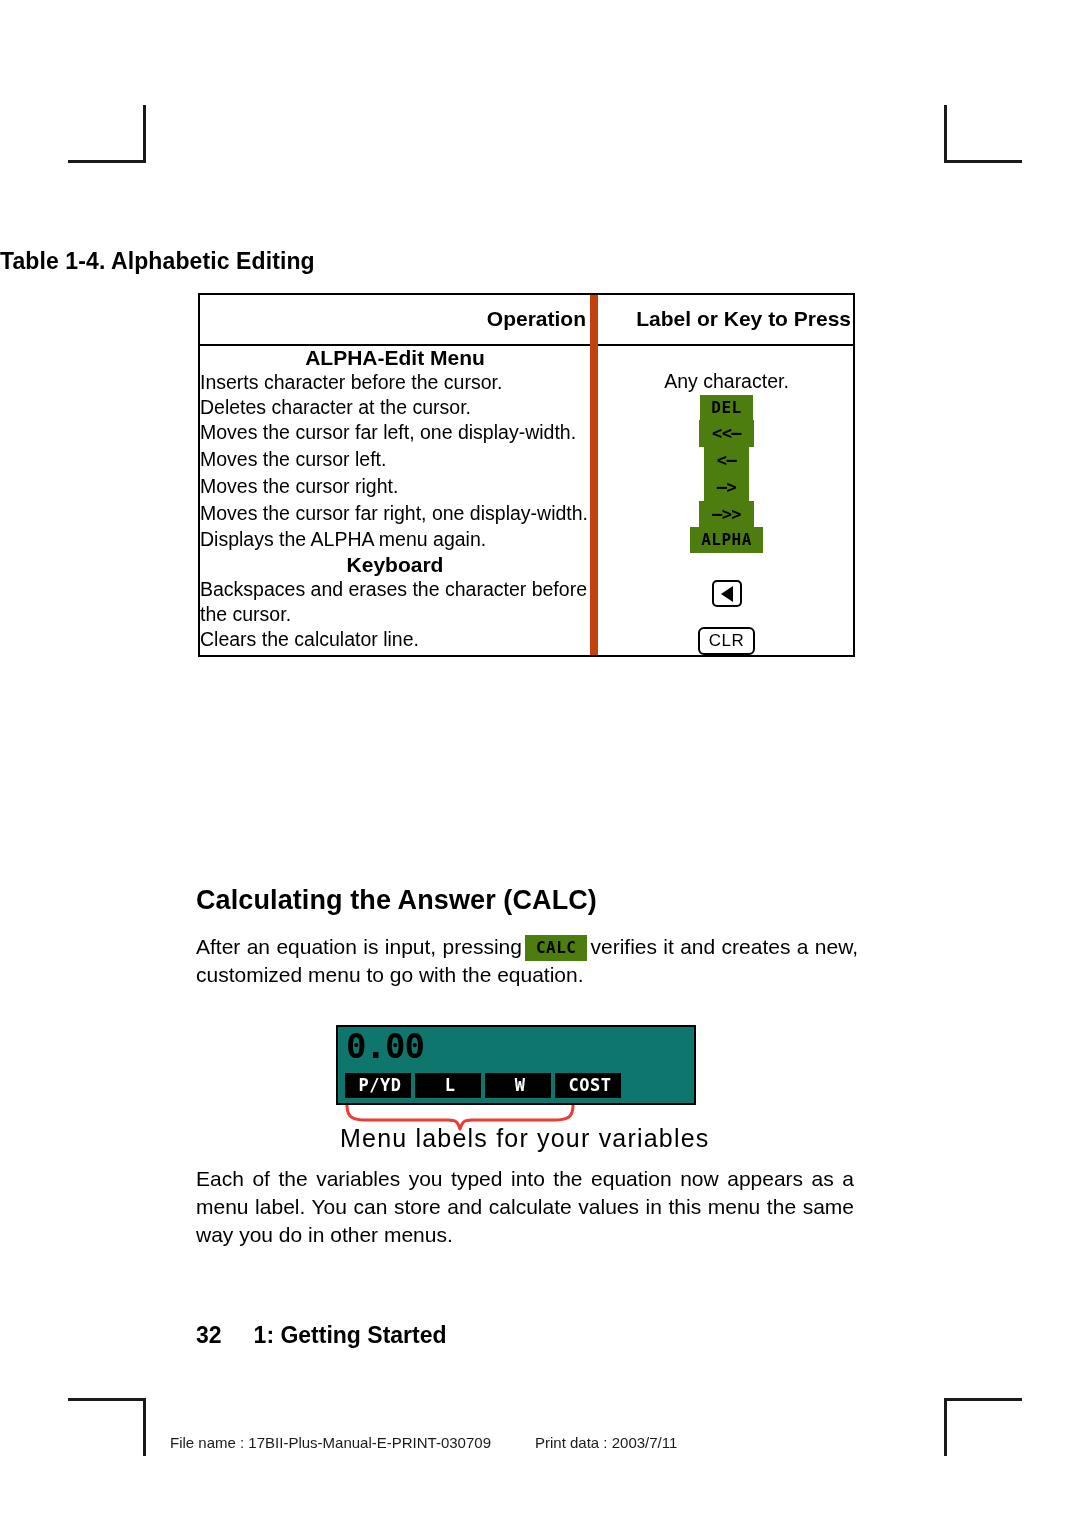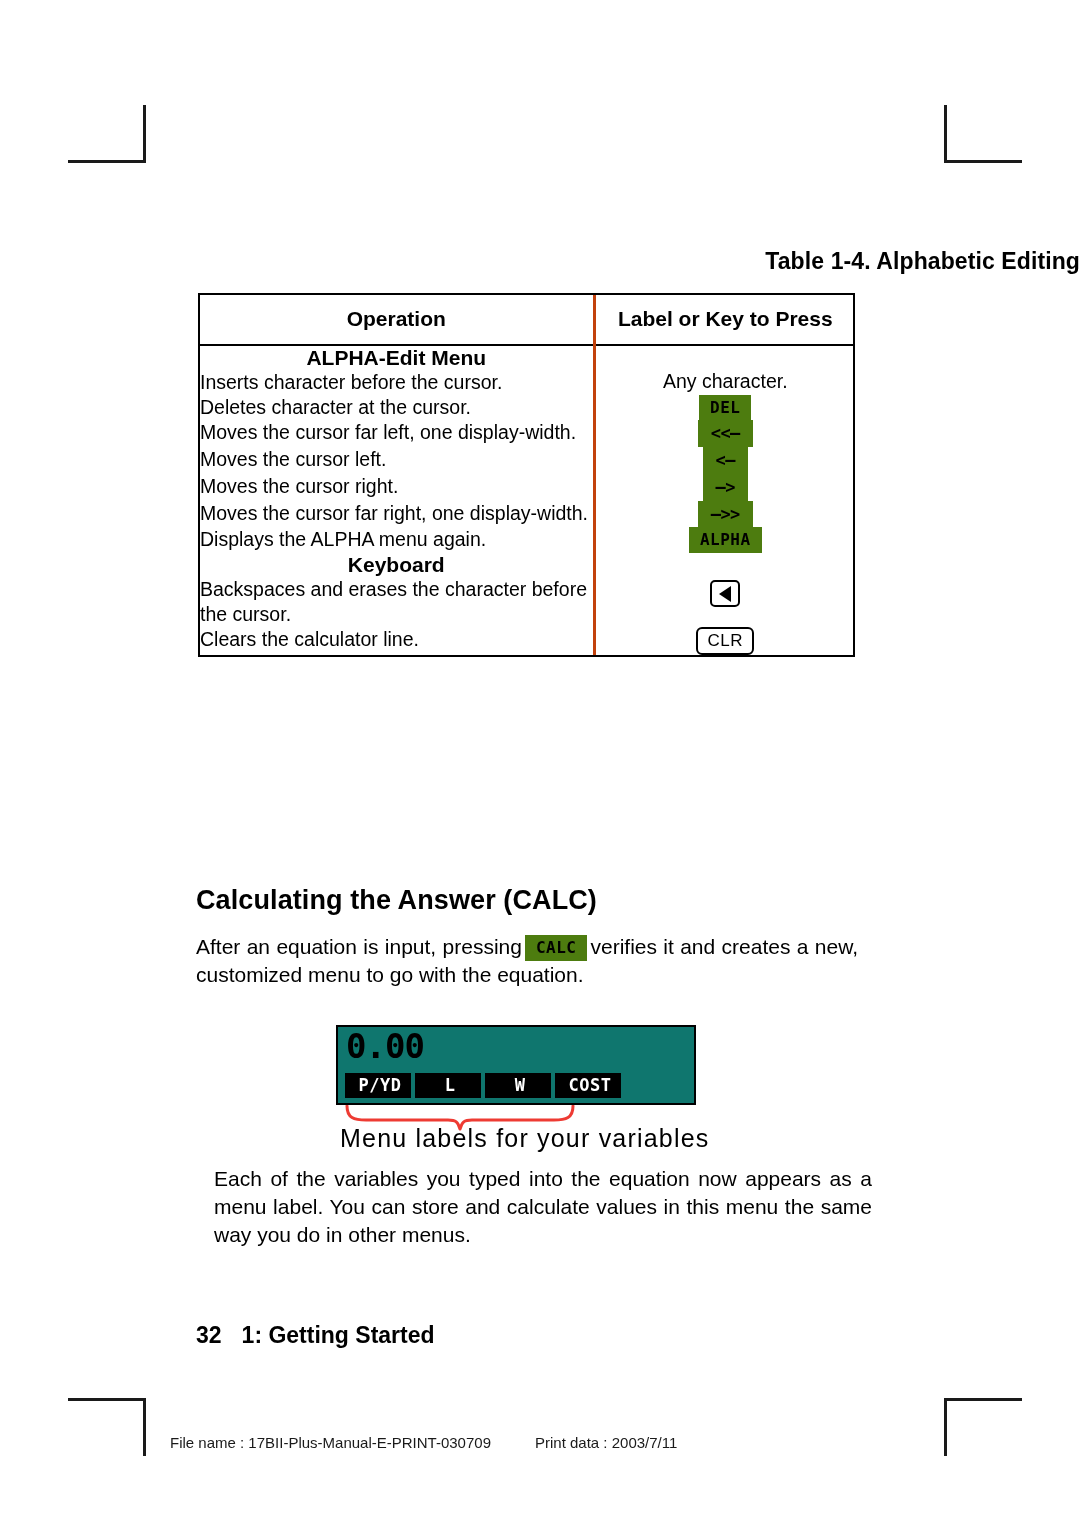--- a/index.html
+++ b/index.html
@@ -38,21 +38,21 @@
   .crop-br .h { right: 0;  top: 0;    width: 78px; }
   .crop-br .v { left: 0;   top: 0;    height: 58px; }
 
   
   .page { position: absolute; left: 0; top: 0; width: 1080px; height: 1526px; }
 
   .table-title {
     position: absolute;
     left: 0; top: 248px;
     width: 1080px;
-    text-align: right;
+    text-align: left;
     font-weight: bold;
     font-size: 23px;
     letter-spacing: 0.1px;
   }
 
   
   .tbl {
     position: absolute;
     left: 198px; top: 293px;
     width: 657px;
@@ -61,24 +61,24 @@
     box-sizing: border-box;
   }
   .tbl table { border-collapse: collapse; width: 100%; table-layout: fixed; }
   .tbl col.c1 { width: 394px; }
   .tbl col.c2 { width: 261px; }
   .tbl th, .tbl td { padding: 0; vertical-align: top; }
   .tbl th {
     border-bottom: 2px solid #000;
     font-weight: bold;
     font-size: 21px;
-    text-align: center;
+    text-align: right;
     padding: 12px 4px 13px 4px;
   }
-  .tbl th.c2cell, .tbl td.c2cell { border-left: 3px solid #c2410c; }
+  .tbl th.c2cell, .tbl td.c2cell { border-left: 8px solid #c2410c; }
 
   .sec-head {
     font-weight: bold;
     font-size: 21px;
     text-align: center;
     padding: 13px 4px 6px 4px;
   }
   .op {
     font-size: 19.5px;
     line-height: 1.28;
@@ -142,21 +142,21 @@
     font-size: 27px;
     letter-spacing: 0.1px;
   }
   .para {
     position: absolute;
     font-size: 21px;
     line-height: 1.34;
     text-align: justify;
   }
   .para1 { left: 196px; top: 933px; width: 662px; }
-  .para2 { left: 214px; top: 1165px; width: 658px; }
+  .para2 { left: 196px; top: 1165px; width: 658px; }
   .para .chip { vertical-align: 1px; margin: 0 3px; }
 
   
   .lcd {
     position: absolute;
     left: 336px; top: 1025px;
     width: 360px; height: 80px;
     border: 2px solid #000;
     background: #0f766e;
     box-sizing: border-box;
@@ -207,21 +207,21 @@
     color: #000000;
   }
 
   
   .pagefoot {
     position: absolute;
     left: 196px; top: 1322px;
     font-weight: bold;
     font-size: 23px;
   }
-  .pagefoot .pnum { margin-right: 20px; }
+  .pagefoot .pnum { margin-right: 32px; }
 
   .printfoot {
     position: absolute;
     left: 170px; top: 1434px;
     width: 700px;
     font-size: 15px;
     color: #1a1a1a;
   }
   .printfoot .pf-date { margin-left: 44px; }
 </style>

